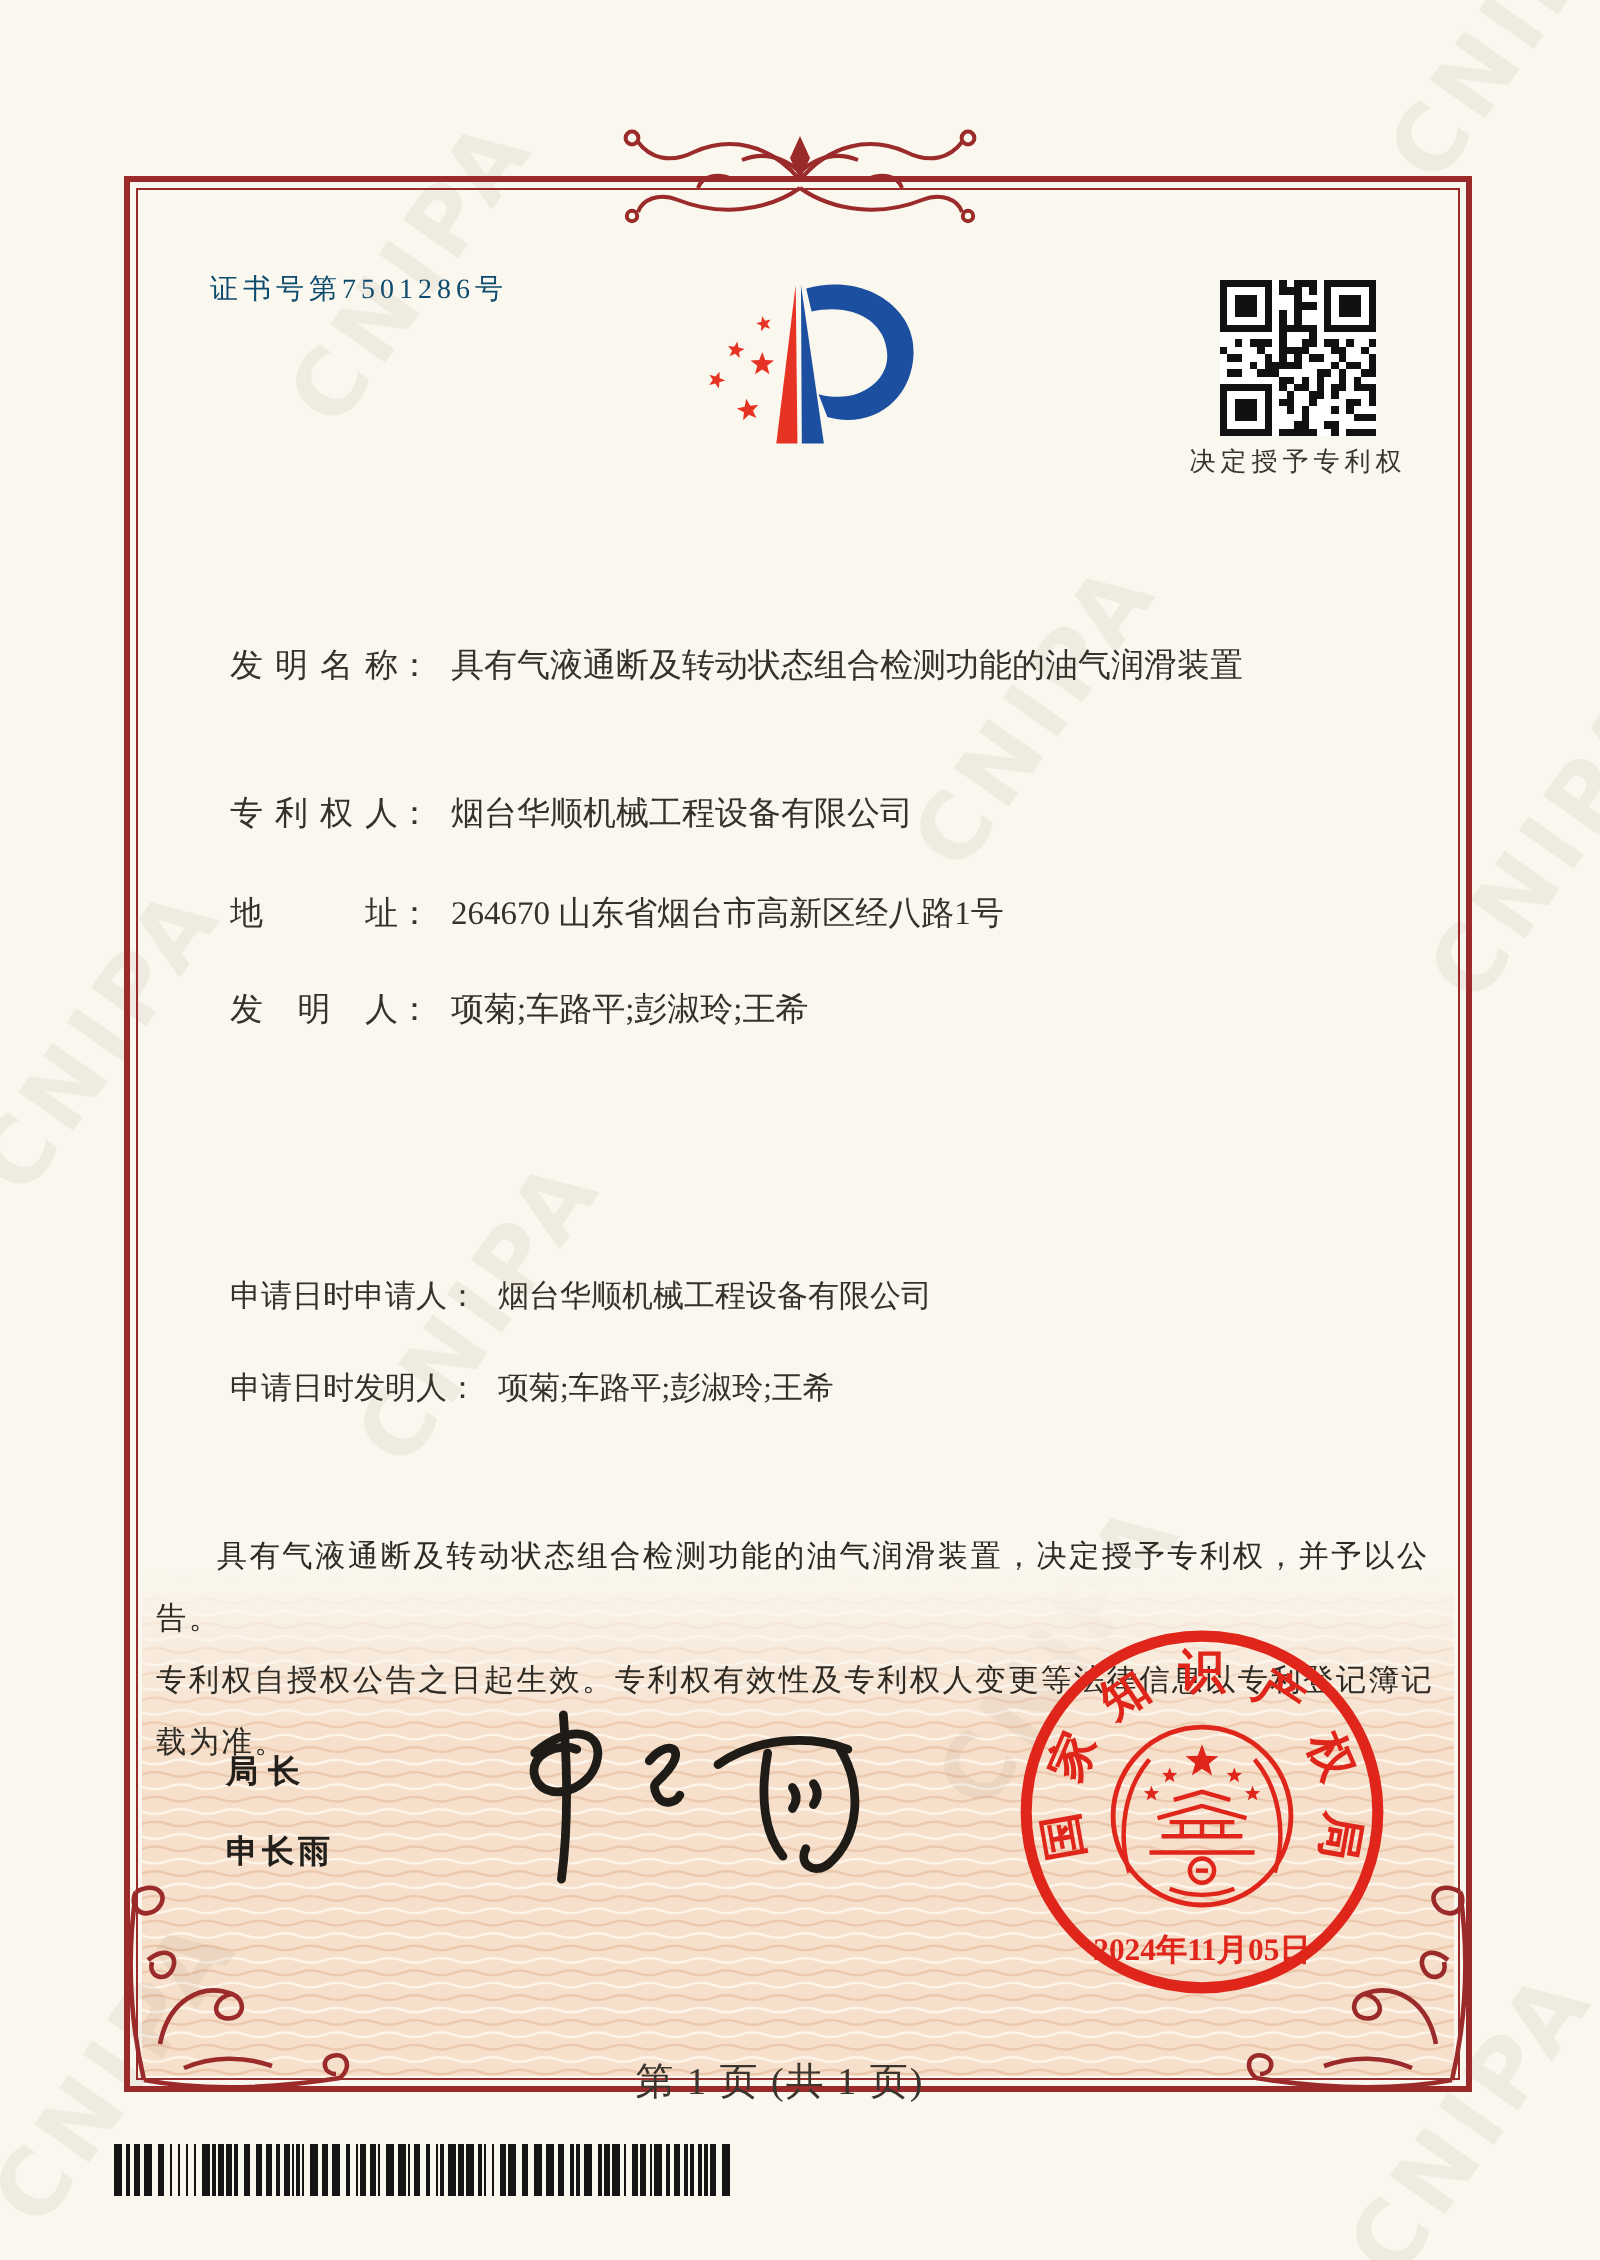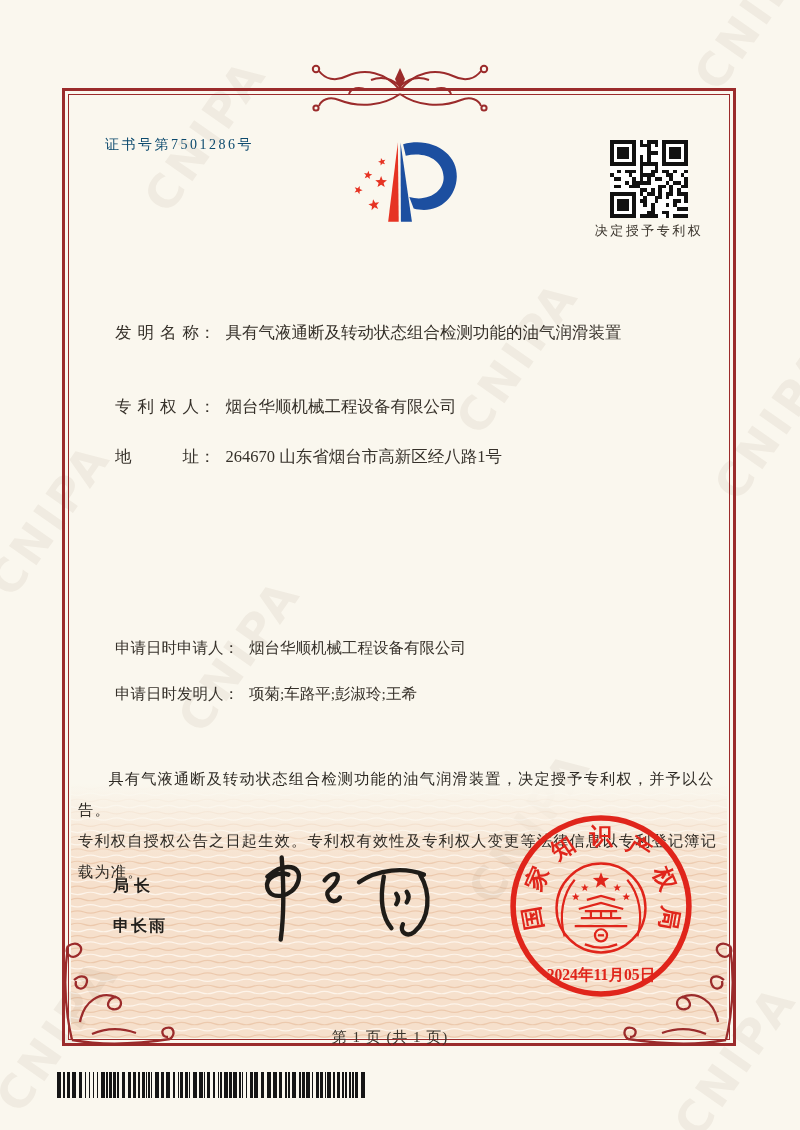--- a/index.html
+++ b/index.html
@@ -35,21 +35,21 @@
   .row .lab-j{width:84px;text-align:justify;text-align-last:justify;}
   .row .val{margin-left:10px;}
   .rcol{position:absolute;left:340px;top:0;white-space:nowrap;}
   .row-sm{font-size:15.5px;}
   .legal{left:78px;top:763px;width:646px;font-size:15.2px;line-height:31px;letter-spacing:1.2px;color:#2e2a24;}
   .legal .l1{text-indent:2em;}
   .sig-title{left:113px;top:876px;font-family:"Liberation Sans","DejaVu Sans",sans-serif;font-size:16px;font-weight:600;letter-spacing:5px;color:#23201c;}
   .sig-name{left:113px;top:916px;font-family:"Liberation Sans","DejaVu Sans",sans-serif;font-size:16px;font-weight:600;letter-spacing:2px;color:#23201c;}
   .signature{left:233px;top:843px;}
   .seal{left:505px;top:810px;}
-  .footer{left:0;top:1028px;width:780px;text-align:center;font-size:15px;letter-spacing:1px;color:#3a342c;}
+  .footer{left:0;top:1028px;width:780px;text-align:center;font-size:19px;letter-spacing:1px;color:#3a342c;}
   .barcode{left:57px;top:1072px;width:312px;height:26px;display:flex;align-items:stretch;}
   .barcode div{height:100%;}
   svg text.sealchar{font-family:"Liberation Serif","DejaVu Serif",serif;font-weight:bold;}
 </style>
 </head>
 <body>
 
 <div class="page">
 
   <div id="wm-layer">
@@ -306,20 +306,23 @@
 
   <div class="abs z row" style="top:396px">
     <span class="lab lab-j">专利权人</span><span>：</span><span class="val">烟台华顺机械工程设备有限公司</span>
   </div>
   <div class="abs z row" style="top:322px">
     <span class="lab lab-j">发明名称</span><span>：</span><span class="val">具有气液通断及转动状态组合检测功能的油气润滑装置</span>
   </div>
   <div class="abs z row" style="top:446px">
     <span class="lab lab-j">地址</span><span>：</span><span class="val">264670 山东省烟台市高新区经八路1号</span>
   </div>
+  <div class="abs z row" style="top:494px">
+    <span class="lab lab-j">发明人</span><span>：</span><span class="val">项菊;车路平;彭淑玲;王希</span>
+  </div>
   <div class="abs z row row-sm" style="top:638px">
     <span class="lab">申请日时申请人</span><span>：</span><span class="val">烟台华顺机械工程设备有限公司</span>
   </div>
   <div class="abs z row row-sm" style="top:684px">
     <span class="lab">申请日时发明人</span><span>：</span><span class="val">项菊;车路平;彭淑玲;王希</span>
   </div>
 
   <div class="abs z legal">
     <div class="l1">具有气液通断及转动状态组合检测功能的油气润滑装置，决定授予专利权，并予以公告。</div>
     <div class="l2">专利权自授权公告之日起生效。专利权有效性及专利权人变更等法律信息以专利登记簿记载为准。</div>

